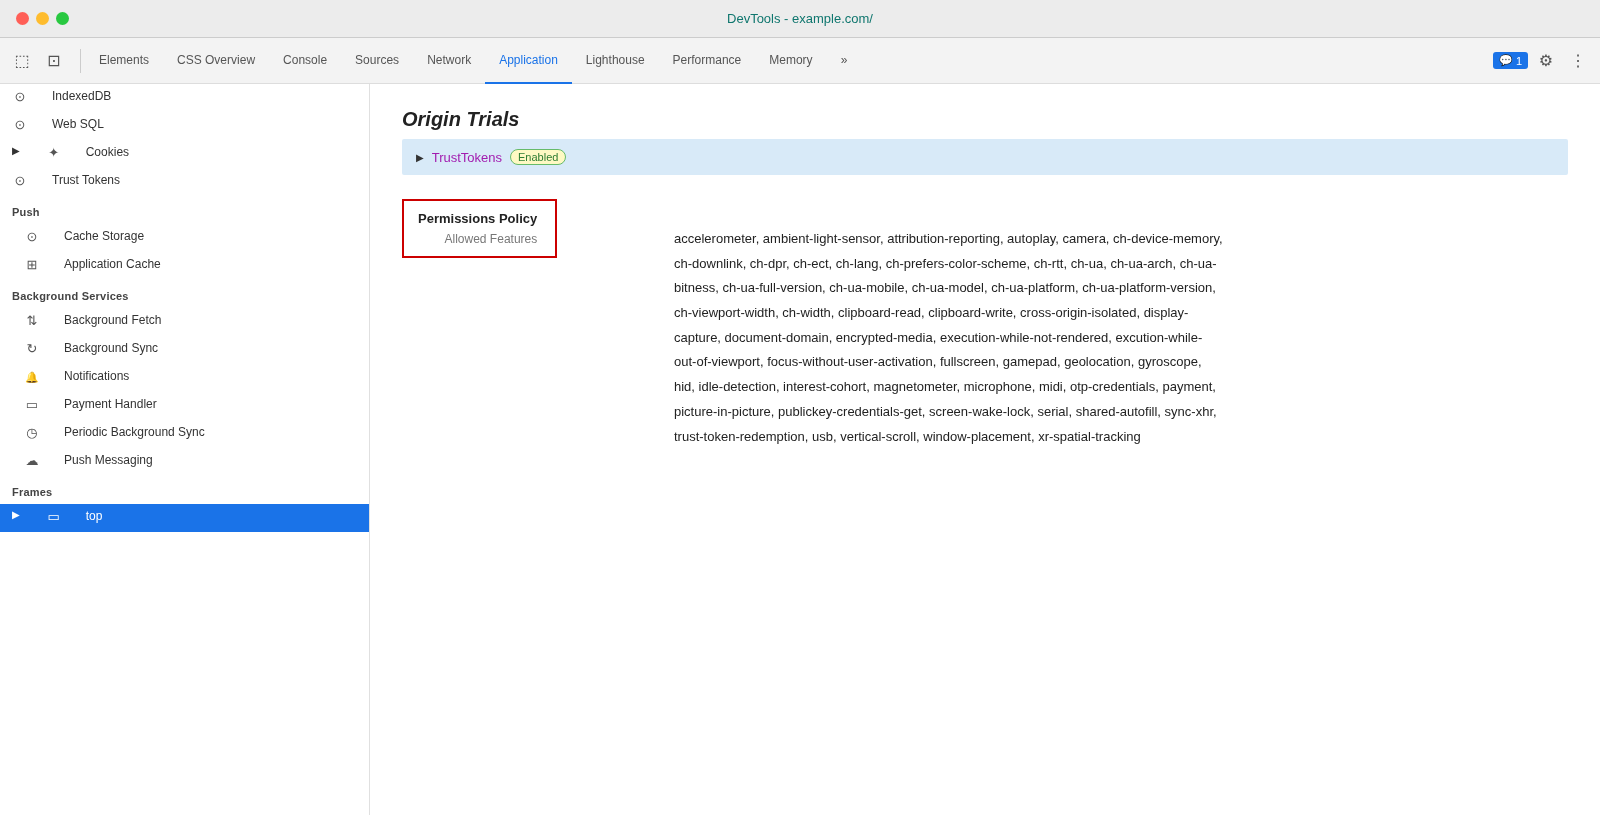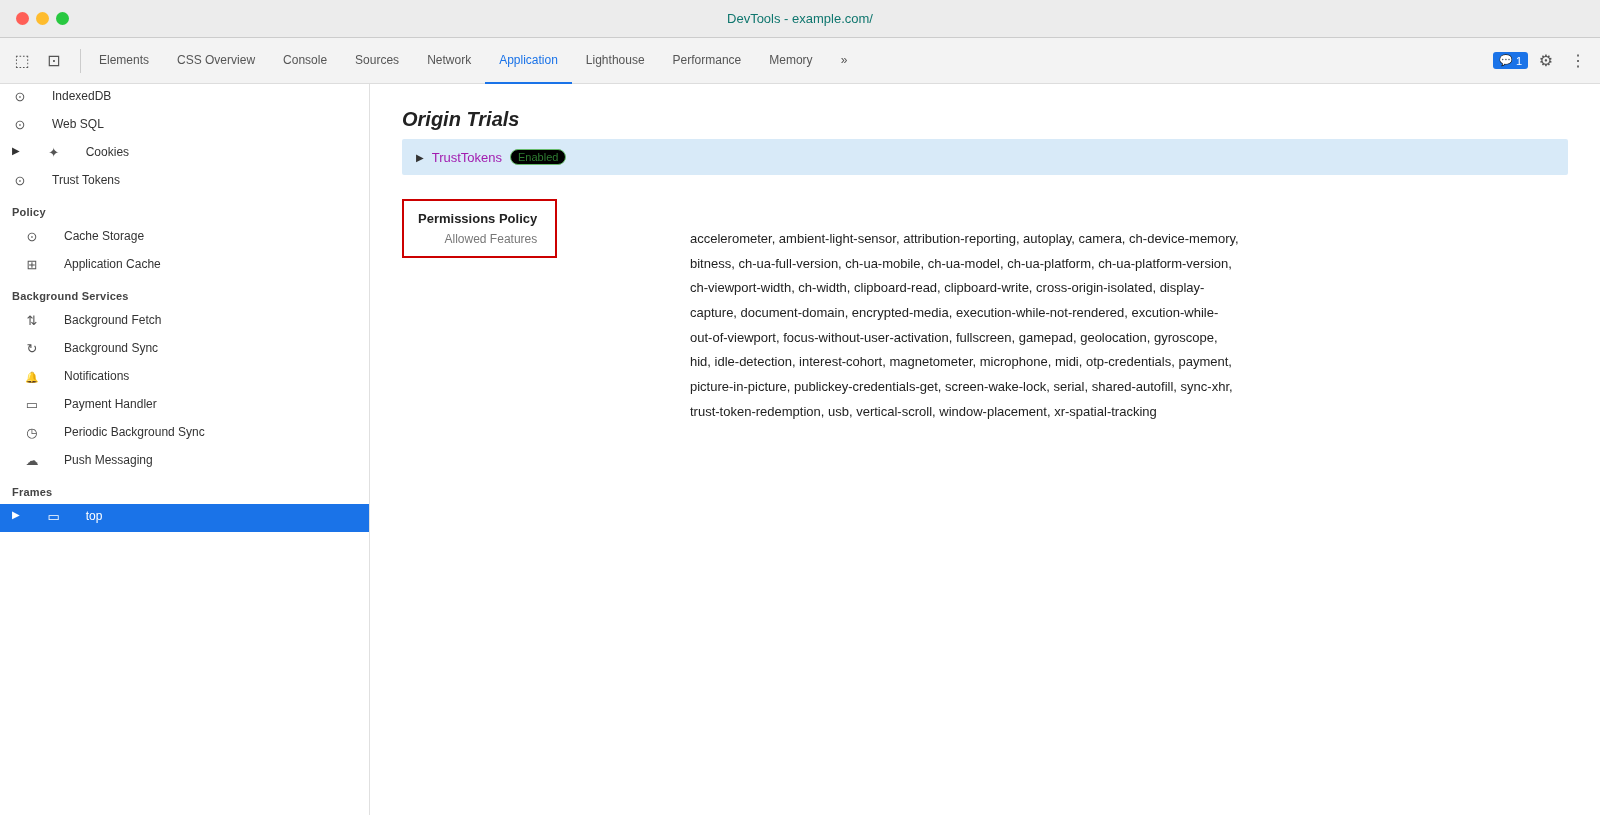--- a/index.html
+++ b/index.html
@@ -209,21 +209,21 @@
     .trust-tokens-arrow {
       font-size: 10px;
       color: #333;
     }
     .trust-tokens-label {
       font-size: 13px;
       color: #a21caf;
       font-weight: 500;
     }
     .enabled-badge {
-      background: #000000;
+      background: #fef9c3;
       border: 1px solid #66bb6a;
       color: #2e7d32;
       font-size: 11px;
       padding: 1px 7px;
       border-radius: 10px;
       font-weight: 500;
     }
 
     
     .permissions-section {
@@ -330,21 +330,21 @@
       <div class="sidebar-item" style="padding-left:12px;">
         <span class="si-arrow">▶</span>
         <span class="si-icon icon-cookies"></span>
         <span>Cookies</span>
       </div>
       <div class="sidebar-item has-arrow">
         <span class="si-icon icon-tokens"></span>
         <span>Trust Tokens</span>
       </div>
 
-      <div class="sidebar-section-header">Policy</div>
+      <div class="sidebar-section-header">Push</div>
       <div class="sidebar-item">
         <span class="si-icon icon-cache-storage"></span>
         <span>Cache Storage</span>
       </div>
       <div class="sidebar-item">
         <span class="si-icon icon-app-cache"></span>
         <span>Application Cache</span>
       </div>
 
       <div class="sidebar-section-header">Background Services</div>
@@ -386,31 +386,32 @@
 
       <div class="section-title">Origin Trials</div>
 
       <div class="trust-tokens-row">
         <span class="trust-tokens-arrow">▶</span>
         <span class="trust-tokens-label">TrustTokens</span>
         <span class="enabled-badge">Enabled</span>
       </div>
 
       <div class="permissions-section">
-        <div style="display: flex; align-items: flex-start; gap: 16px;">
+        <div style="display: flex; align-items: flex-start; gap: 0;">
 
           <div style="flex-shrink: 0; min-width: 260px;">
             <div class="permissions-label-box">
               <div class="permissions-title">Permissions Policy</div>
               <div class="permissions-sublabel">Allowed Features</div>
             </div>
           </div>
 
           <div class="permissions-value" style="padding-left: 12px;">
             <div>accelerometer, ambient-light-sensor, attribution-reporting, autoplay, camera, ch-device-memory,</div>
+            <div>ch-downlink, ch-dpr, ch-ect, ch-lang, ch-prefers-color-scheme, ch-rtt, ch-ua, ch-ua-arch, ch-ua-</div>
             <div>bitness, ch-ua-full-version, ch-ua-mobile, ch-ua-model, ch-ua-platform, ch-ua-platform-version,</div>
             <div>ch-viewport-width, ch-width, clipboard-read, clipboard-write, cross-origin-isolated, display-</div>
             <div>capture, document-domain, encrypted-media, execution-while-not-rendered, excution-while-</div>
             <div>out-of-viewport, focus-without-user-activation, fullscreen, gamepad, geolocation, gyroscope,</div>
             <div>hid, idle-detection, interest-cohort, magnetometer, microphone, midi, otp-credentials, payment,</div>
             <div>picture-in-picture, publickey-credentials-get, screen-wake-lock, serial, shared-autofill, sync-xhr,</div>
             <div>trust-token-redemption, usb, vertical-scroll, window-placement, xr-spatial-tracking</div>
           </div>
         </div>
       </div>

